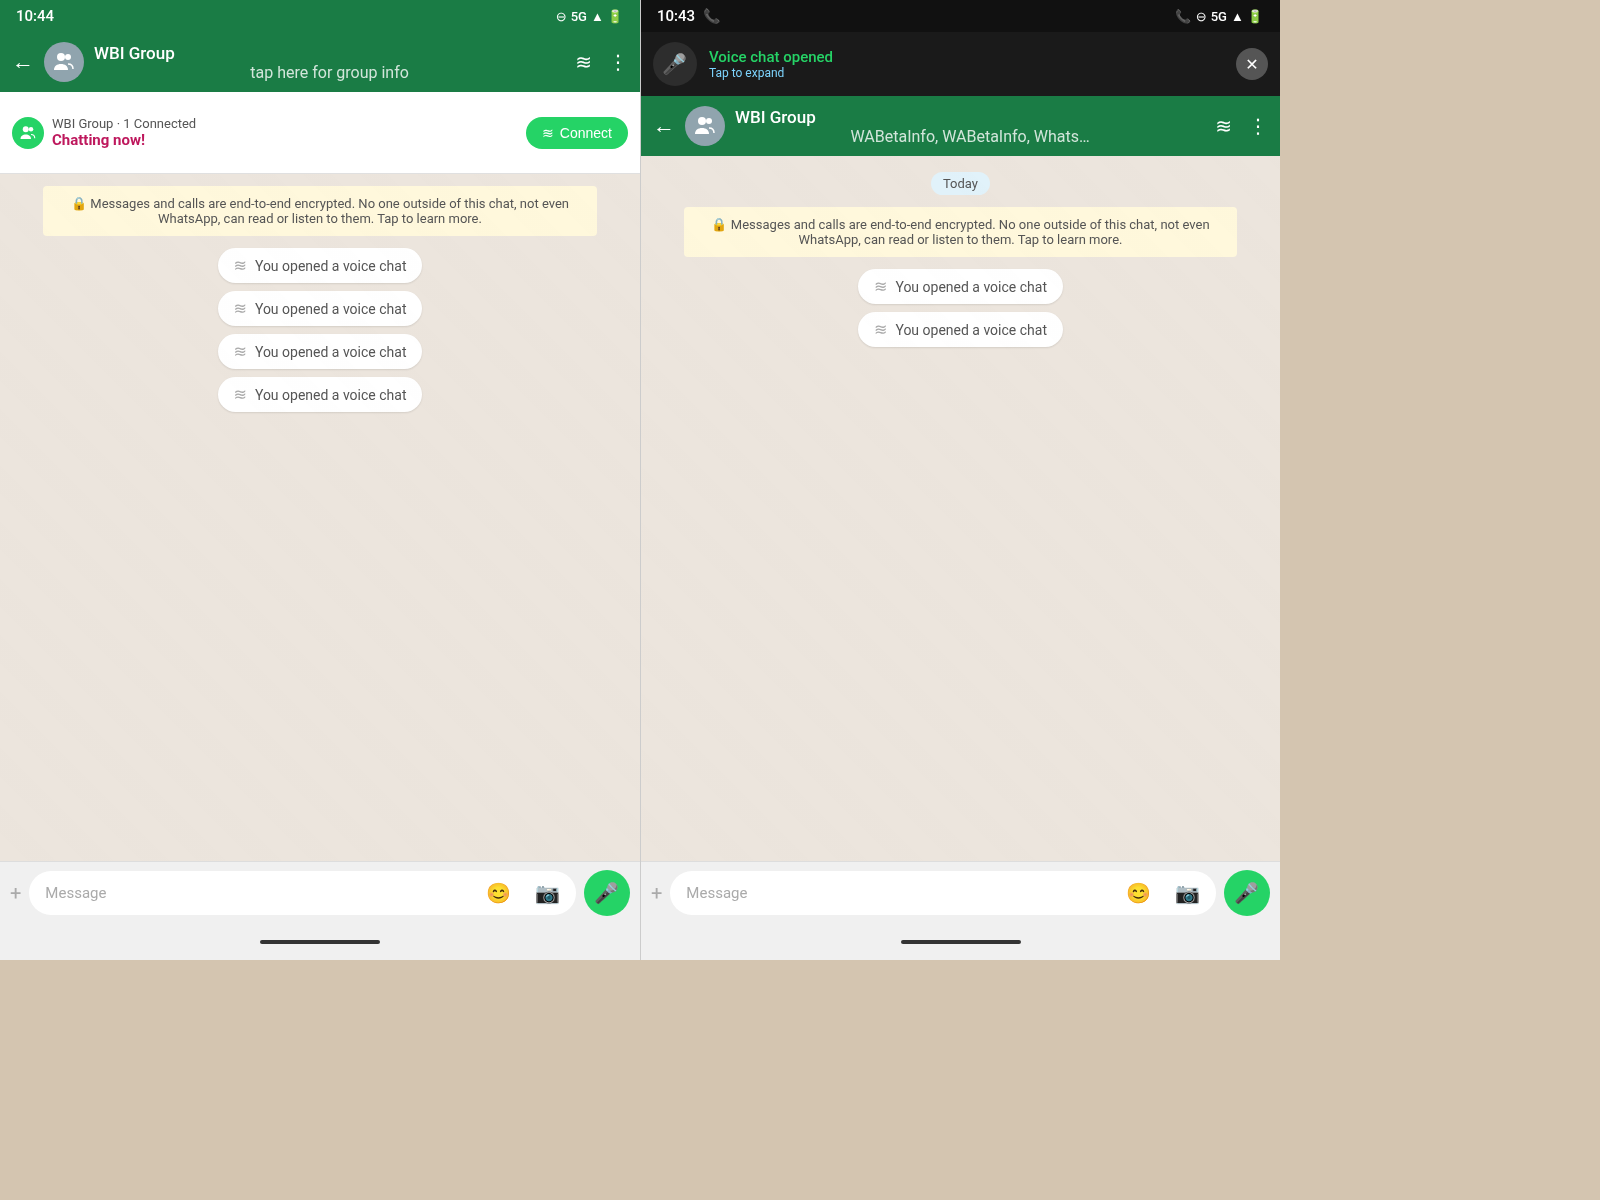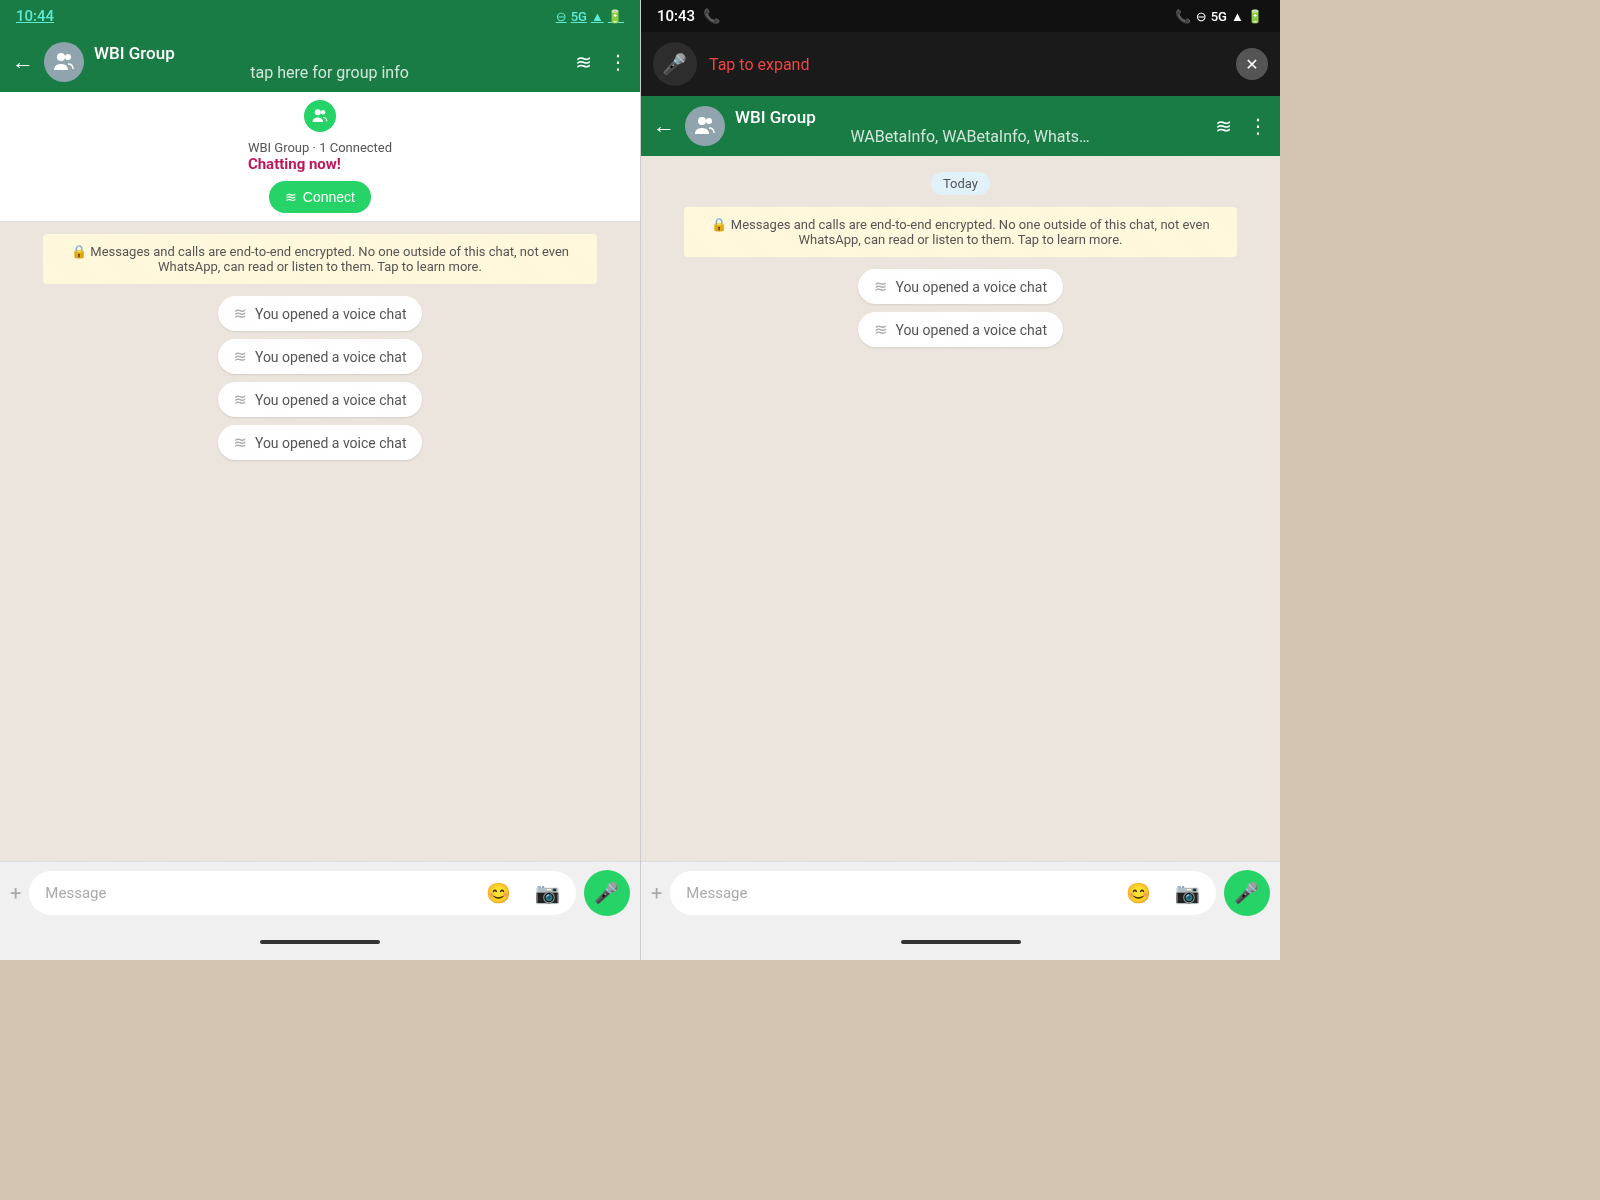--- a/index.html
+++ b/index.html
@@ -41,29 +41,28 @@
       flex-direction: column;
       background: #ece5dd;
       position: relative;
       overflow: hidden;
       border-left: 1px solid #ccc;
     }
 
     
     .status-bar {
       background: #1a7c45;
-      color: #5eead4;
+      color: #ffffff;
       display: flex;
       align-items: center;
       justify-content: space-between;
       padding: 4px 16px;
       height: 32px;
       font-size: 15px;
       font-weight: 500;
-      text-decoration: underline;
     }
 
     .status-bar-right {
       background: #111;
       color: white;
       display: flex;
       align-items: center;
       justify-content: space-between;
       padding: 4px 16px;
       height: 32px;
@@ -105,22 +104,22 @@
       flex: 1;
     }
 
     .voice-chat-title {
       color: #25d366;
       font-size: 15px;
       font-weight: 500;
     }
 
     .voice-chat-subtitle {
-      color: #ef4444;
-      font-size: 16px;
+      color: #7dd3fc;
+      font-size: 12px;
     }
 
     .close-notification {
       width: 32px;
       height: 32px;
       border-radius: 50%;
       background: #555;
       display: flex;
       align-items: center;
       justify-content: center;
@@ -180,24 +179,23 @@
       gap: 16px;
       color: white;
       font-size: 20px;
     }
 
     
     .group-banner {
       background: white;
       display: flex;
       align-items: center;
-      padding: 8px 12px;
+      padding: 24px 12px;
       gap: 8px;
       border-bottom: 1px solid #e0e0e0;
-      flex-direction: column;
     }
 
     .group-avatar-small {
       width: 32px;
       height: 32px;
       border-radius: 50%;
       background: #25d366;
       display: flex;
       align-items: center;
       justify-content: center;
@@ -478,20 +476,21 @@
         <span>▲</span>
         <span>🔋</span>
       </div>
     </div>
 
     <div class="voice-chat-notification">
       <div class="mic-button-notification">
         <span>🎤</span>
       </div>
       <div class="voice-chat-text">
+        <div class="voice-chat-title">Voice chat opened</div>
         <div class="voice-chat-subtitle">Tap to expand</div>
       </div>
       <div class="close-notification">
         <span>✕</span>
       </div>
     </div>
 
     <div class="chat-header">
       <span class="back-btn">←</span>
       <div class="avatar">

